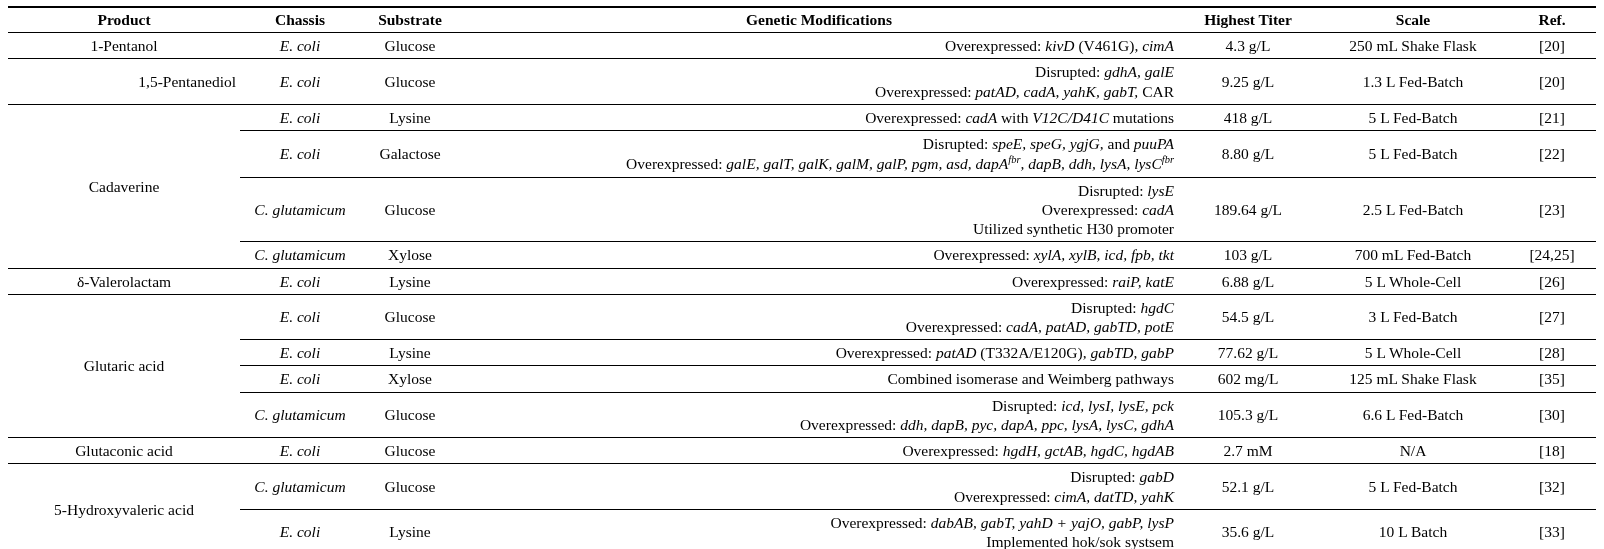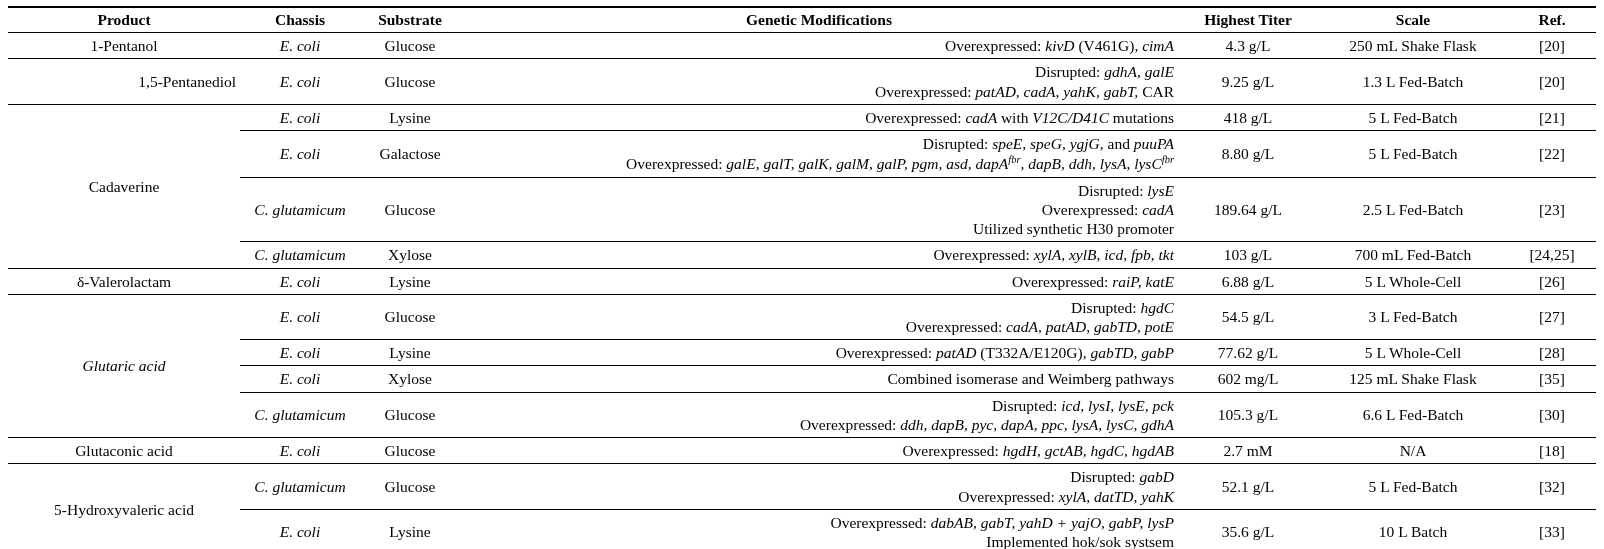--- a/index.html
+++ b/index.html
@@ -166,21 +166,21 @@
           <td class=""><span class="ital">E. coli</span></td>
           <td class="">Lysine</td>
           <td class="genmod">
             <span class="gm-line">Overexpressed: <span class="ital">raiP, katE</span></span>
           </td>
           <td class="">6.88 g/L</td>
           <td class="">5 L Whole-Cell</td>
           <td class="">[26]</td>
         </tr>
         <tr class="grp-top">
-          <td rowspan="4" style="border-top: 1.1px solid rgb(0, 0, 0); font-style: italic;">Glutaric acid</td>
+          <td rowspan="4" style="border-top: 1.1px solid rgb(0, 0, 0);">Glutaric acid</td>
           <td class=""><span class="ital">E. coli</span></td>
           <td class="">Glucose</td>
           <td class="genmod">
             <span class="gm-line">Disrupted: <span class="ital">hgdC</span></span>
             <span class="gm-line">Overexpressed: <span class="ital">cadA, patAD, gabTD, potE</span></span>
           </td>
           <td class="">54.5 g/L</td>
           <td class="">3 L Fed-Batch</td>
           <td class="">[27]</td>
         </tr>
@@ -225,21 +225,21 @@
           <td class="">2.7 mM</td>
           <td class="">N/A</td>
           <td class="">[18]</td>
         </tr>
         <tr class="grp-top">
           <td rowspan="2" style="border-top: 1.1px solid rgb(0, 0, 0);">5-Hydroxyvaleric acid</td>
           <td class=""><span class="ital">C. glutamicum</span></td>
           <td class="">Glucose</td>
           <td class="genmod">
             <span class="gm-line">Disrupted: <span class="ital">gabD</span></span>
-            <span class="gm-line">Overexpressed: <span class="ital">xylA, datTD, yahK</span></span>
+            <span class="gm-line">Overexpressed: <span class="ital">cimA, datTD, yahK</span></span>
           </td>
           <td class="">52.1 g/L</td>
           <td class="">5 L Fed-Batch</td>
           <td class="">[32]</td>
         </tr>
         <tr class="sub-top last-row">
           <td class=" sub-rule"><span class="ital">E. coli</span></td>
           <td class=" sub-rule">Lysine</td>
           <td class="genmod sub-rule">
             <span class="gm-line">Overexpressed: <span class="ital">dabAB, gabT, yahD + yajO, gabP, lysP</span></span>

